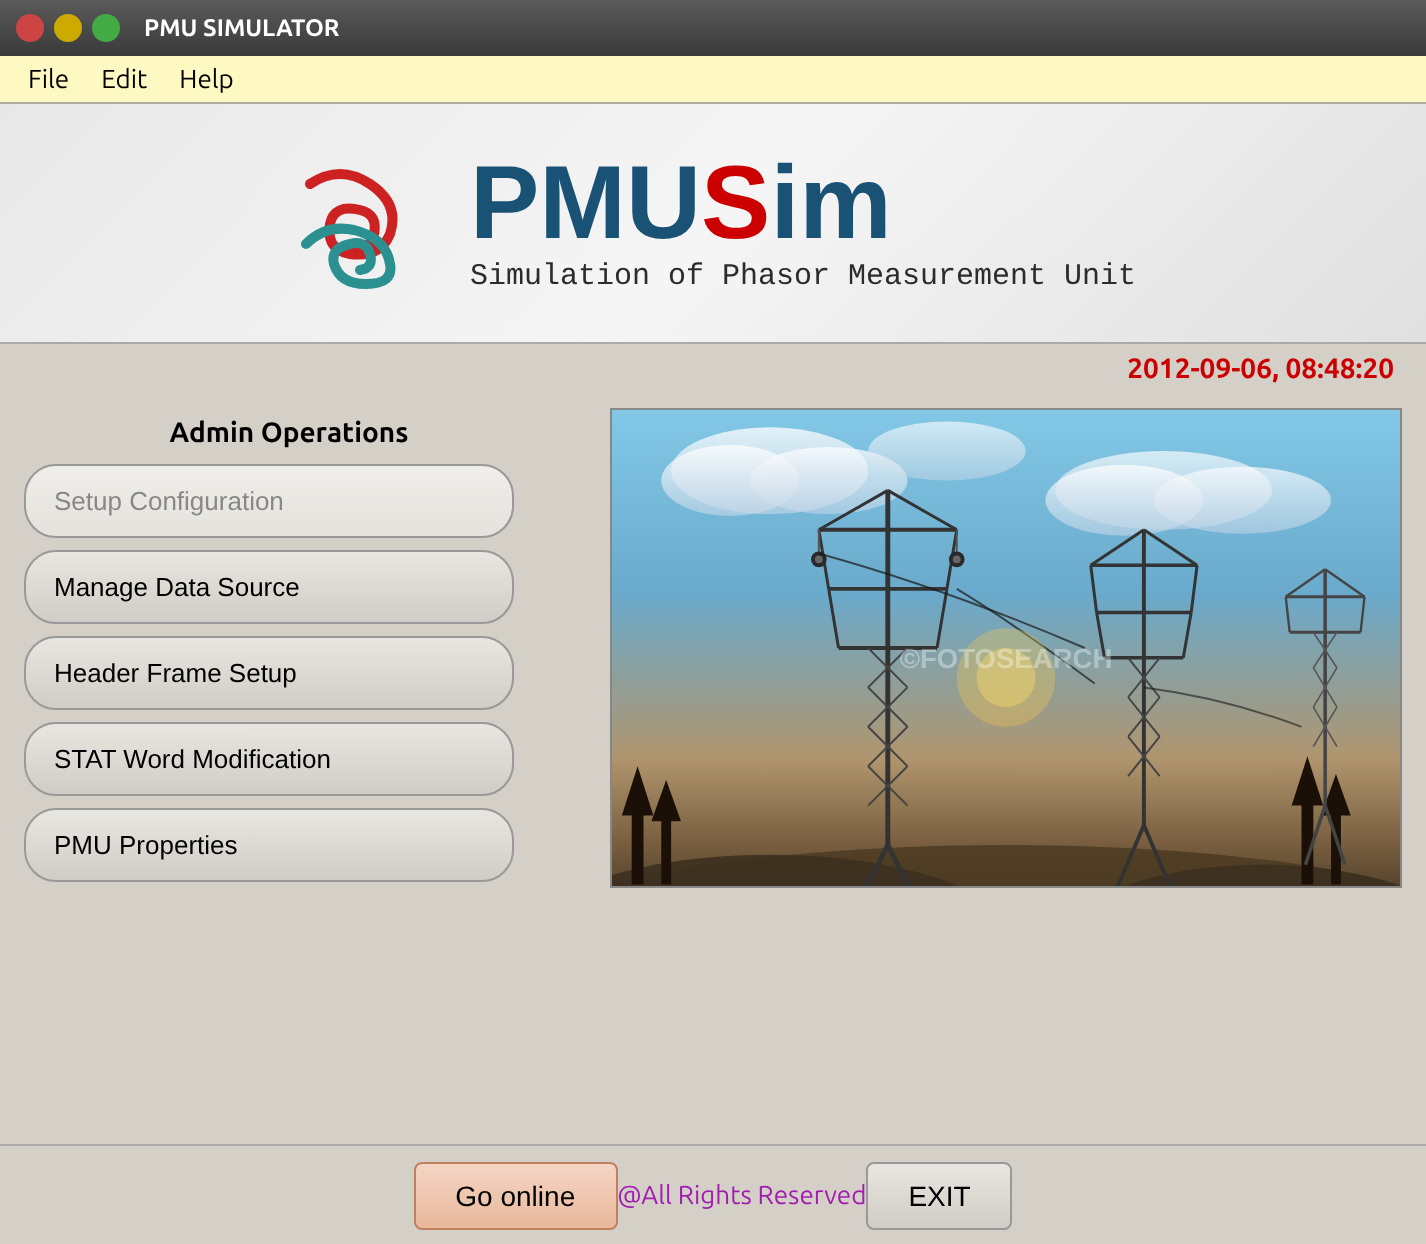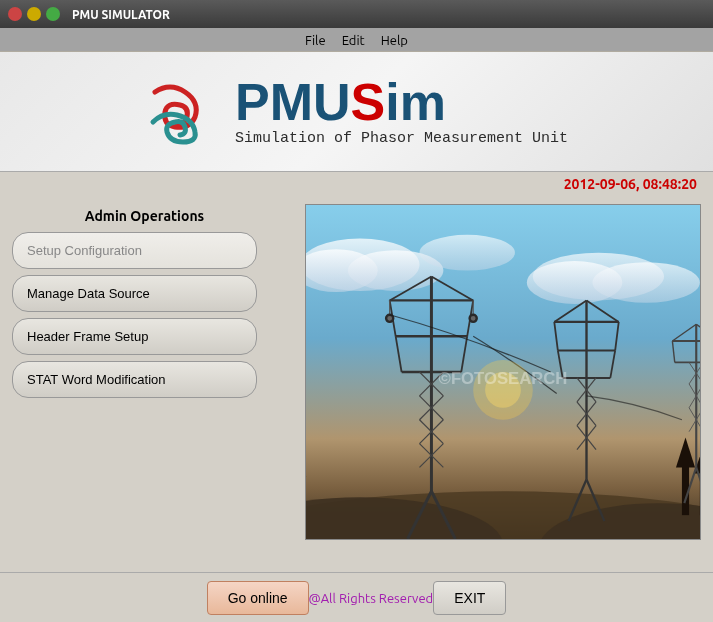--- a/index.html
+++ b/index.html
@@ -38,27 +38,26 @@
     .tb-max { background: #44aa44; }
     .title-bar-text {
       color: #ffffff;
       font-size: 12px;
       font-weight: bold;
       margin-left: 4px;
     }
 
     
     .menu-bar {
-      background: #a3a3a3;
+      background: #fef9c3;
       height: 24px;
       display: flex;
       align-items: center;
       padding: 0 6px;
       border-bottom: 1px solid #b0aba0;
-      justify-content: center;
     }
     .menu-item {
       padding: 2px 8px;
       font-size: 13px;
       color: #000;
       cursor: pointer;
     }
 
     
     .banner {
@@ -139,21 +138,21 @@
     }
 
     
     .right-panel {
       flex: 1;
       display: flex;
       align-items: flex-start;
     }
     .power-image {
       width: 100%;
-      height: 336px;
+      height: 240px;
       background: linear-gradient(180deg, #87CEEB 0%, #5B9BD5 20%, #4a8ac4 30%, #6B8E9F 50%, #8B7355 70%, #6B5B3E 85%, #4a3f2e 100%);
       position: relative;
       overflow: hidden;
       border: 1px solid #888;
     }
 
     
     .tower-svg {
       position: absolute;
       bottom: 0;
@@ -237,20 +236,21 @@
 </div>
 
 <div class="content-area">
 
   <div class="left-panel">
     <div class="admin-ops-title">Admin Operations</div>
     <button class="admin-btn disabled">Setup Configuration</button>
     <button class="admin-btn">Manage Data Source</button>
     <button class="admin-btn">Header Frame Setup</button>
     <button class="admin-btn">STAT Word Modification</button>
+    <button class="admin-btn">PMU Properties</button>
   </div>
 
   <div class="right-panel">
     <div class="power-image">
 
       <svg class="tower-svg" viewBox="0 0 400 280" xmlns="http://www.w3.org/2000/svg" preserveAspectRatio="xMidYMid slice">
 
         <rect width="400" height="280" fill="url(#skyGrad)"></rect>
         <defs>
           <linearGradient id="skyGrad" x1="0" y1="0" x2="0" y2="1">

